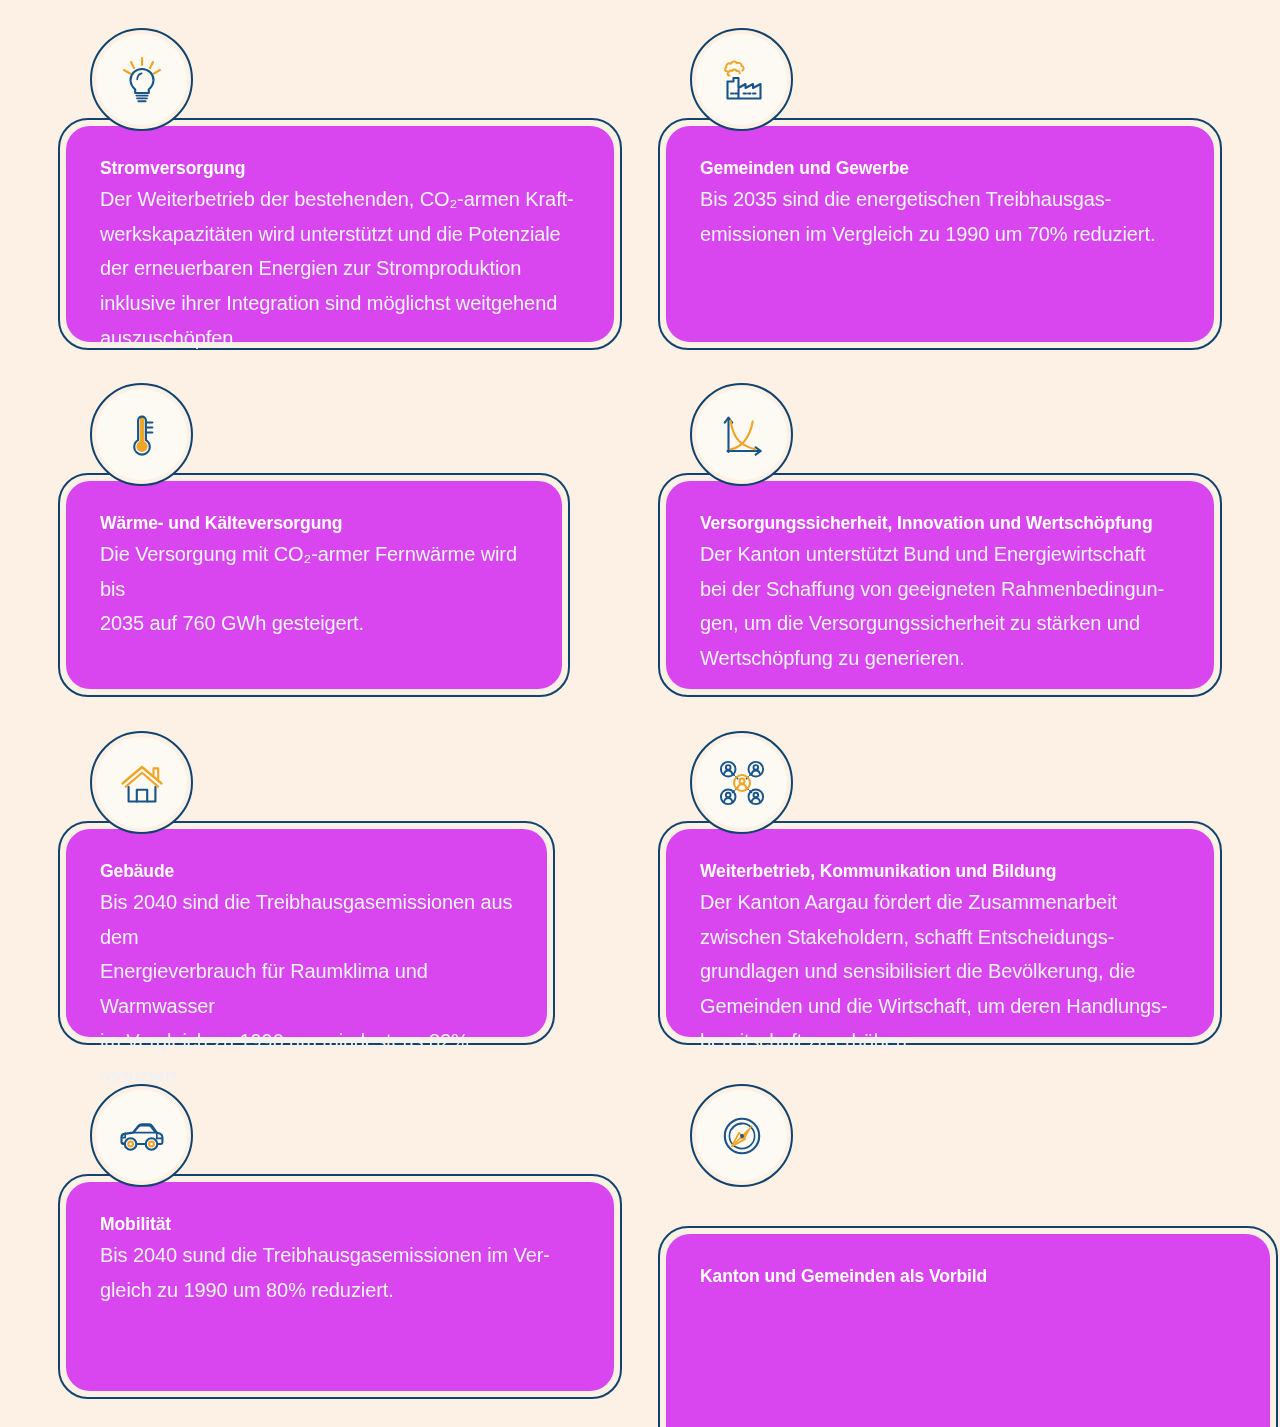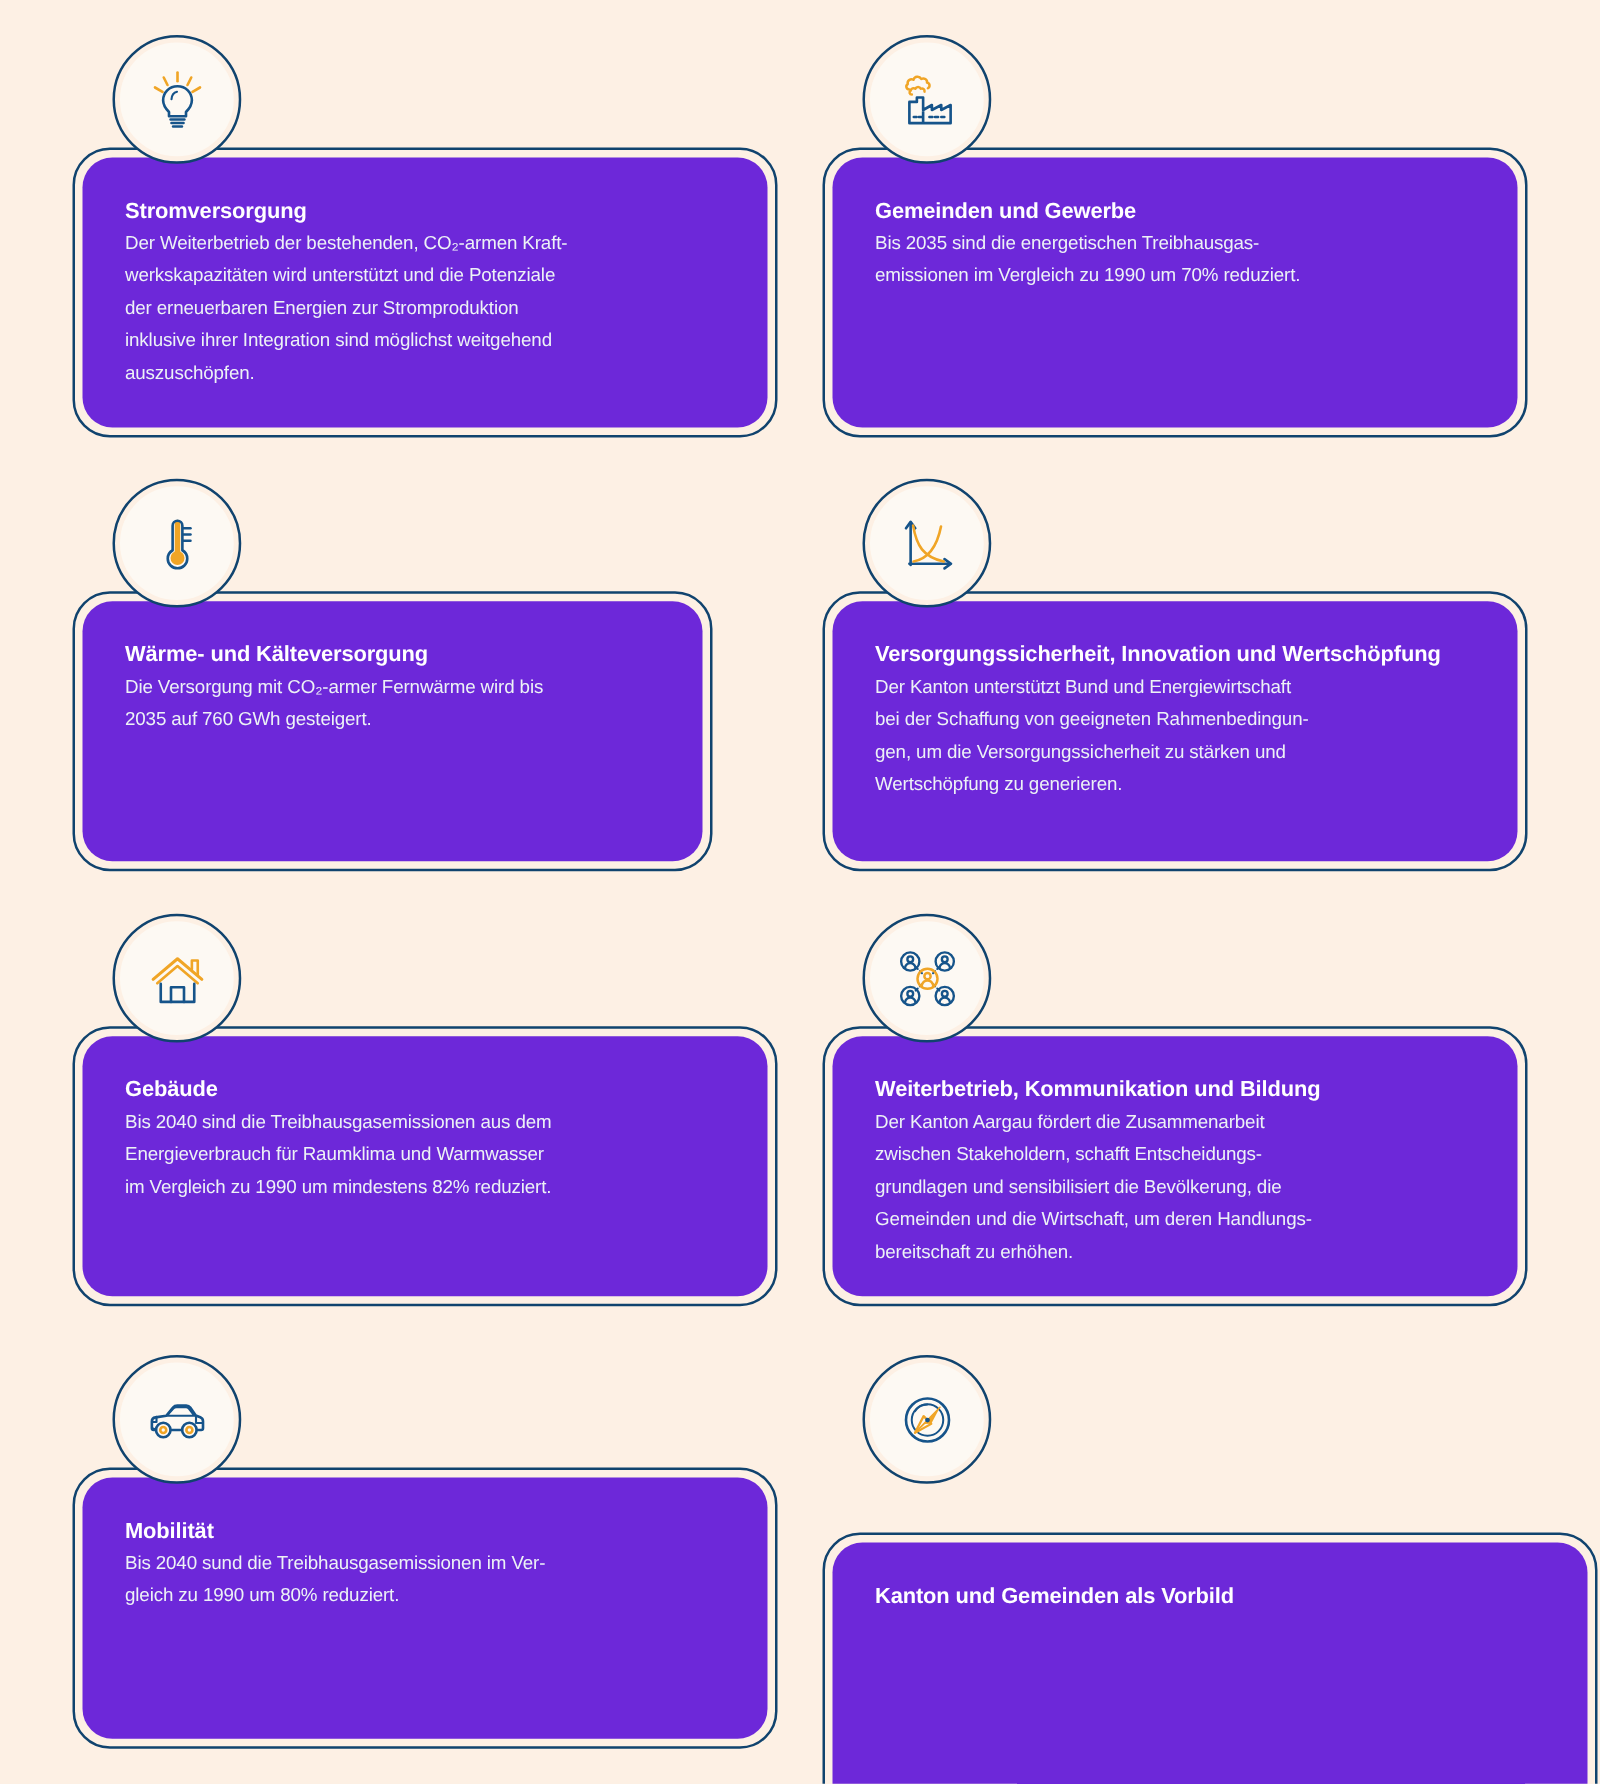--- a/index.html
+++ b/index.html
@@ -41,39 +41,39 @@
     z-index: 1;
   }
 
   
   .card-body {
     position: absolute;
     left: 8px;
     top: 8px;
     right: 8px;
     bottom: 8px;
-    background: #6d28d9;
+    background: #d946ef;
     border-radius: 24px;
     box-sizing: border-box;
     padding: 30px 21px 26px 34px;
     z-index: 2;
   }
 
   .card-title {
     color: #FFFFFF;
     font-size: 17.5px;
     font-weight: bold;
     line-height: 1.42;
     letter-spacing: -0.1px;
     margin: 0 0 1px 0;
   }
 
   .card-text {
     color: #EDF2F6;
-    font-size: 15px;
+    font-size: 20px;
     font-weight: normal;
     line-height: 1.74;
     letter-spacing: -0.1px;
     margin: 0;
     white-space: pre-line;
   }
 
   
   .icon-badge {
     position: absolute;
@@ -211,21 +211,21 @@
           <polyline points="9.8,14.6 13.5,9.5 17.2,14.6"></polyline>
           <line x1="12.5" y1="43" x2="45" y2="43"></line>
           <polyline points="40.6,39.3 45.8,43 40.6,46.7"></polyline>
         </g>
         <path d="M15.5 12.5 C18.2 28.5 23.5 37.5 40 41.2" fill="none" stroke="#F0A526" stroke-width="2.1" stroke-linecap="round"></path>
         <path d="M15.8 41.2 C27.5 39.0 34.5 30.0 37.8 13.2" fill="none" stroke="#F0A526" stroke-width="2.1" stroke-linecap="round"></path>
       </svg>
     </div>
   </div>
 
-  <div class="block" style="left:58px; top:821px; width:564px; height:224px;">
+  <div class="block" style="left:58px; top:821px; width:497px; height:224px;">
     <div class="card-outline"></div>
     <div class="card-body">
       <div class="card-title">Gebäude</div>
       <div class="card-text">Bis 2040 sind die Treibhausgasemissionen aus dem
 Energieverbrauch für Raumklima und Warmwasser
 im Vergleich zu 1990 um mindestens 82% reduziert.</div>
     </div>
   </div>
   <div class="icon-badge" style="left:90px; top:731px;">
     <div class="icon-ring"></div>

